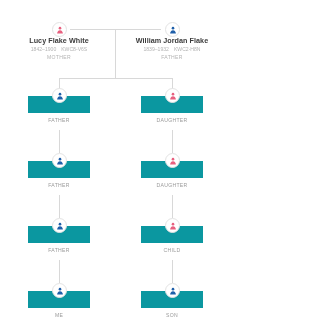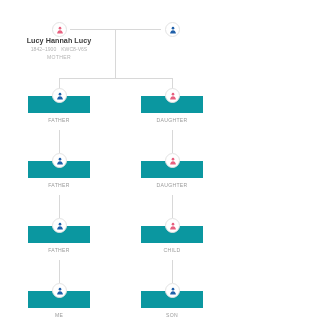--- a/index.html
+++ b/index.html
@@ -115,34 +115,41 @@
   <div class="line v" style="left:172px; top:260px; height:23px;"></div>
 
   <div class="badge" style="left:52px; top:22px;">
     <svg width="8" height="8" viewBox="0 0 24 24" aria-hidden="true">
       <circle cx="12" cy="6.5" r="4" fill="#e8607f"></circle>
       <path d="M4 21c0-4.4 3.6-8 8-8s8 3.6 8 8z" fill="#e8607f"></path>
       <rect x="3" y="20" width="18" height="2.4" rx="1.2" fill="#e8607f"></rect>
     </svg>
   </div>
   <div class="parent" style="left:6px; top:36px;">
-    <div class="pname">Lucy Hannah Lucy</div>
+    <div class="pname">Lucy Flake White</div>
     <div class="pmeta">
       <span>1842–1900</span><span class="sep"></span><span>KWC8-V6S</span>
     </div>
     <div class="prel">MOTHER</div>
   </div>
 
   <div class="badge" style="left:165px; top:22px;">
     <svg width="8" height="8" viewBox="0 0 24 24" aria-hidden="true">
       <circle cx="12" cy="6.5" r="4" fill="#1f5fa9"></circle>
       <path d="M4 21c0-4.4 3.6-8 8-8s8 3.6 8 8z" fill="#1f5fa9"></path>
       <rect x="3" y="20" width="18" height="2.4" rx="1.2" fill="#1f5fa9"></rect>
     </svg>
   </div>
+  <div class="parent" style="left:119px; top:36px;">
+    <div class="pname">William Jordan Flake</div>
+    <div class="pmeta">
+      <span>1839–1932</span><span class="sep"></span><span>KWC2-H8N</span>
+    </div>
+    <div class="prel">FATHER</div>
+  </div>
 
   <div class="badge" style="left:52px; top:88px;">
     <svg width="8" height="8" viewBox="0 0 24 24" aria-hidden="true">
       <circle cx="12" cy="6.5" r="4" fill="#1f5fa9"></circle>
         <path d="M4 21c0-4.4 3.6-8 8-8s8 3.6 8 8z" fill="#1f5fa9"></path>
         <rect x="3" y="20" width="18" height="2.4" rx="1.2" fill="#1f5fa9"></rect>
     </svg>
   </div>
   <div class="node" style="left:28px; top:96px;">
     <div class="card"></div>

